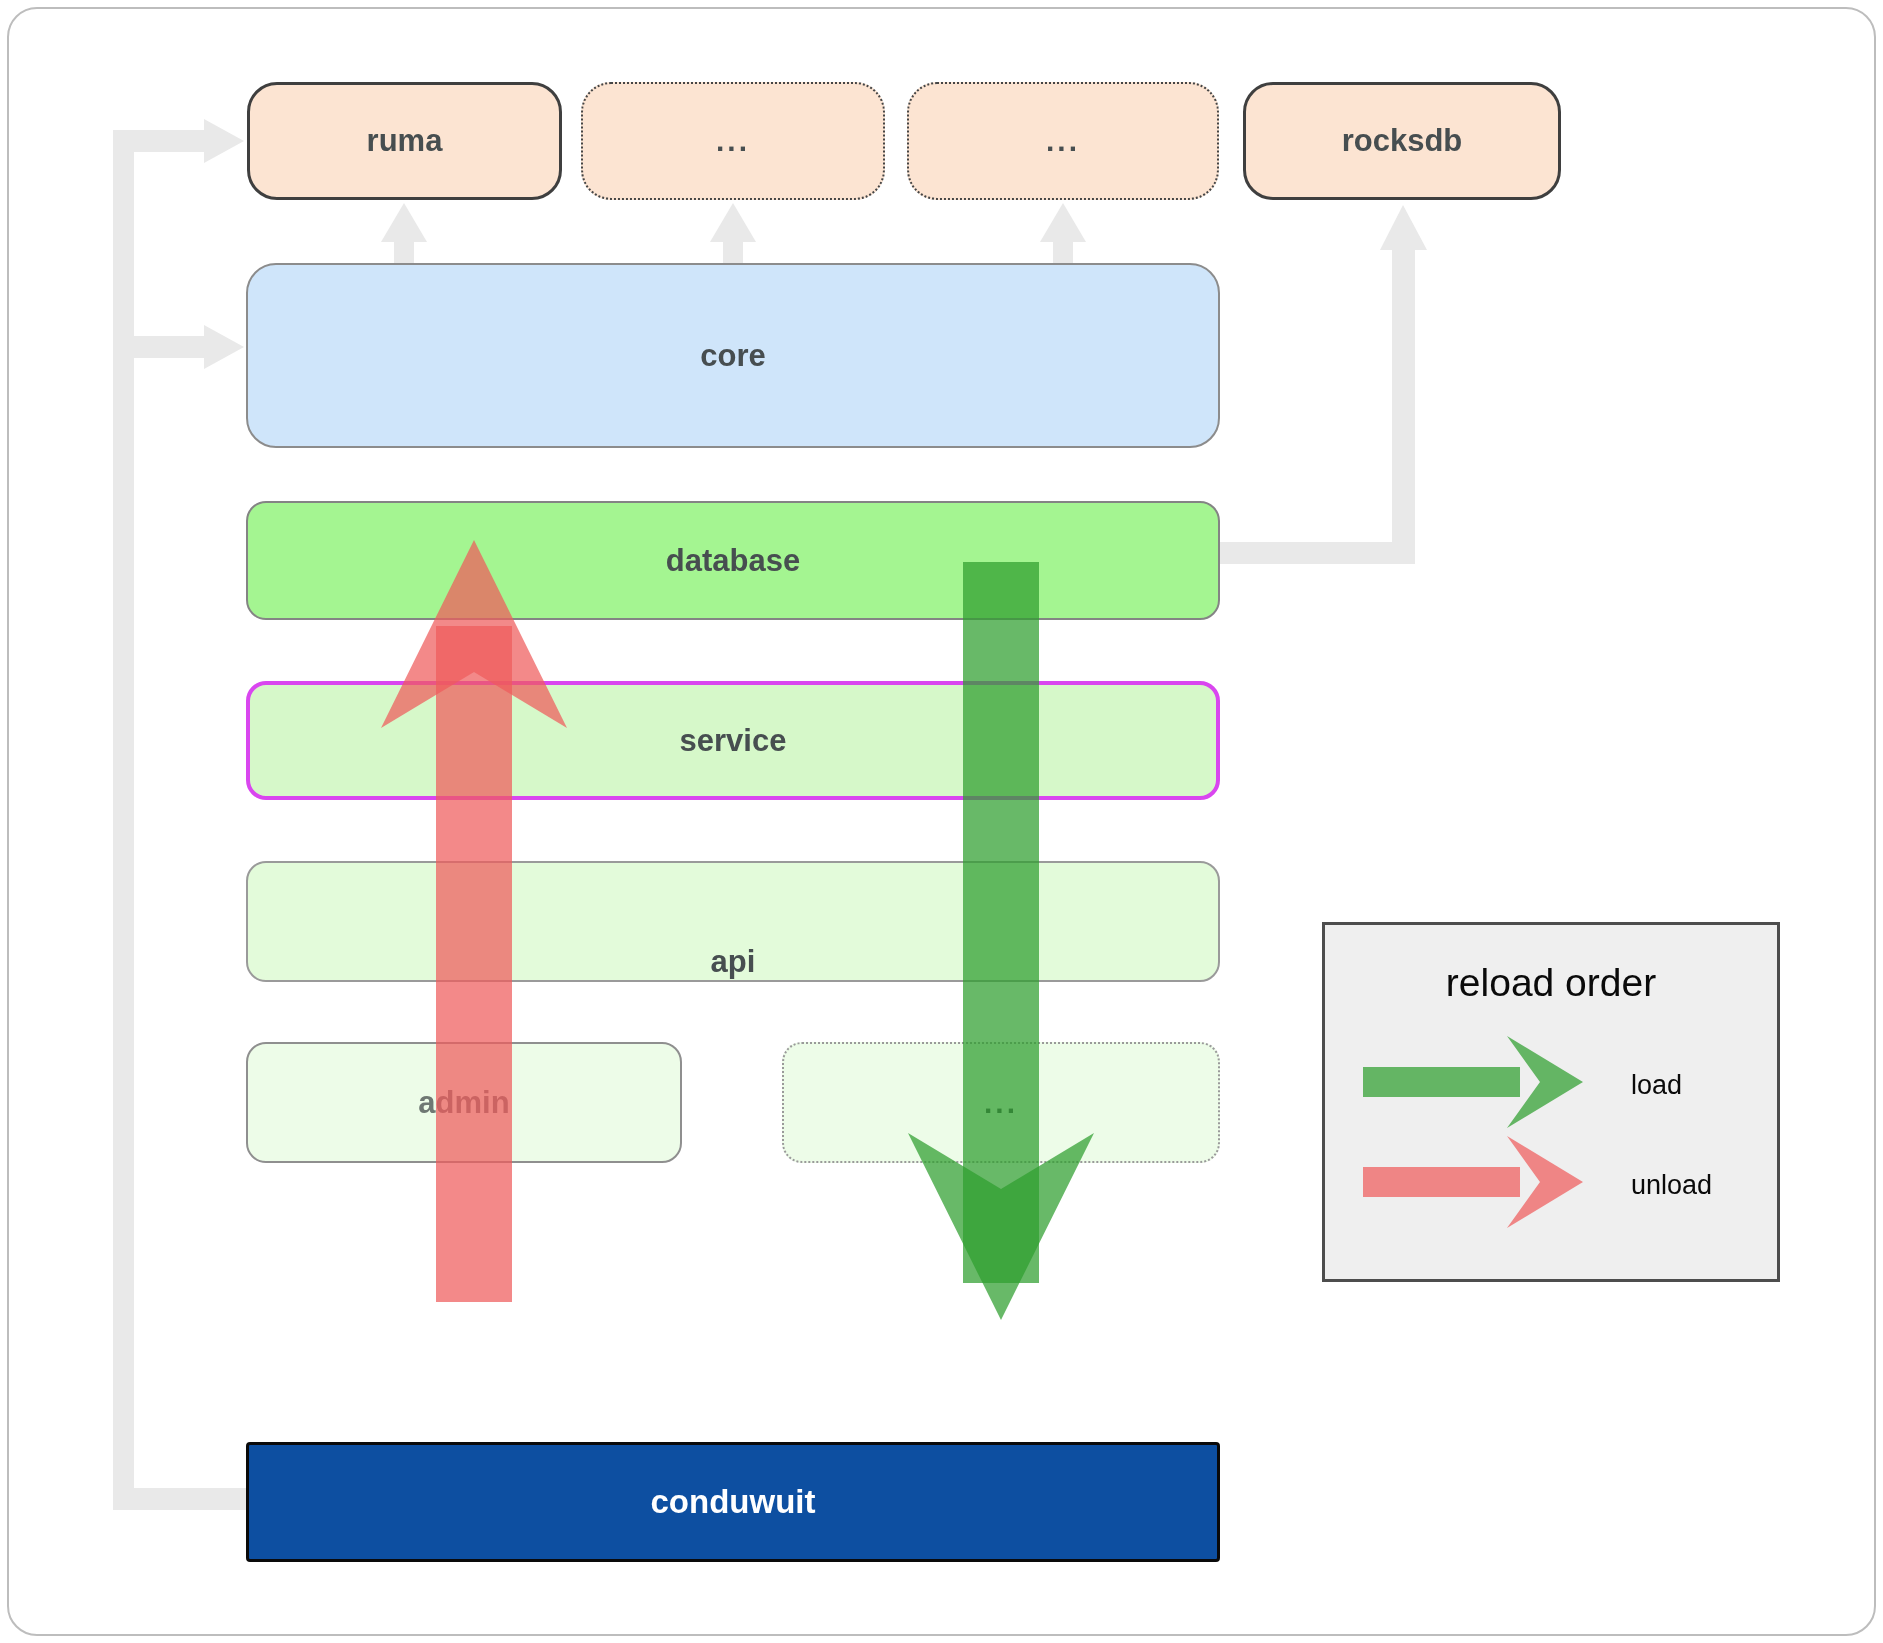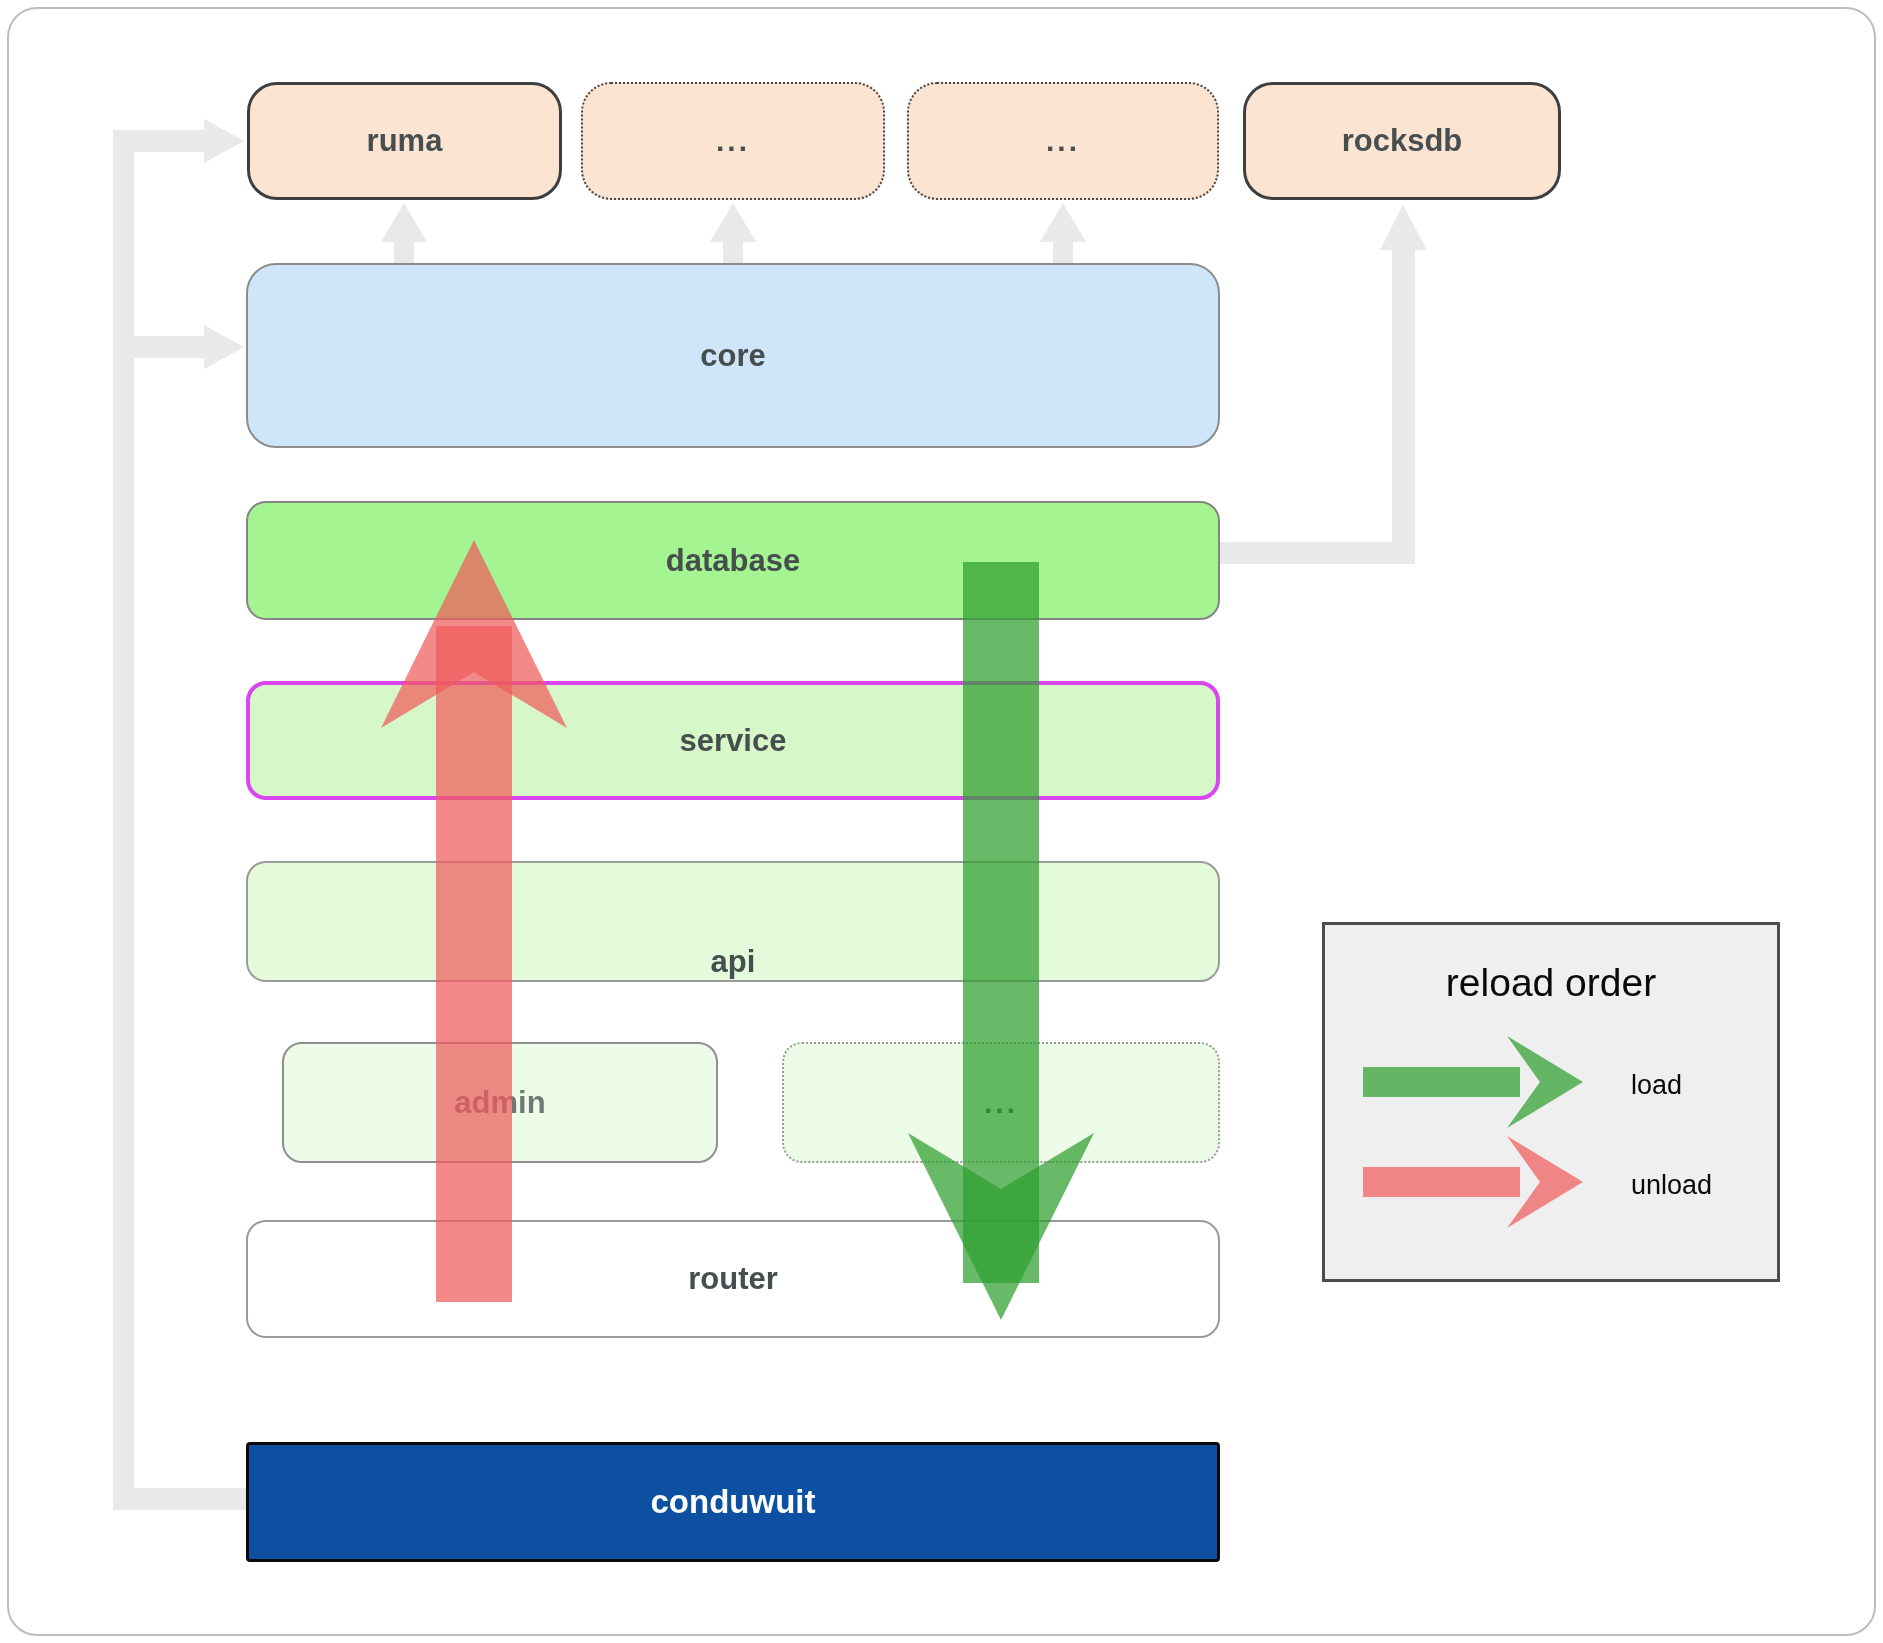--- a/index.html
+++ b/index.html
@@ -24,21 +24,21 @@
   .r24{border-radius:30px;}
   .r20{border-radius:20px;}
   .peach{background:var(--peach-fill,#fce4d2);}
   .solid-dark{border:3px solid #3f3f3f;}
   .dotted-dark{border:2px dotted #454545;}
   .dots-label{font-size:30px;font-weight:bold;letter-spacing:3px;line-height:10px;}
   #box-core{background:var(--core-fill,#cfe5fa);border:2px solid #8c8c8c;}
   #box-database{background:var(--database-fill,#a4f591);border:2px solid #848484;}
   #box-service{background:var(--service-fill,#d6f8c9);border:4px solid #d946ef;}
   #box-api{background:var(--api-fill,#e3fbda);border:2px solid #9a9a9a;align-items:flex-end;}
-  #box-admin{background:var(--admin-fill,#edfce8);border:2px solid #8f8f8f;color:#6f7873;margin-left:36px;}
+  #box-admin{background:var(--admin-fill,#edfce8);border:2px solid #8f8f8f;color:#6f7873;}
   #box-dots-bottom{background:var(--admin-fill,#edfce8);border:2px dotted #9a9a9a;color:#474e50;}
   #box-router{background:#ffffff;border:2px solid #9a9a9a;}
   #box-conduwuit{
     background:var(--conduwuit-fill,#0d4fa1);
     border:3px solid #0a0a0a;border-radius:4px;
     color:#ffffff;font-size:33px;
   }
   #legend{
     position:absolute;left:1322px;top:922px;width:458px;height:360px;
     box-sizing:border-box;background:var(--legend-bg,#efefef);
@@ -112,23 +112,20 @@
   </div>
   <div class="box r20" id="box-api" style="left:246px;top:861px;width:974px;height:121px;">
     <span>api</span>
   </div>
   <div class="box r20" id="box-admin" style="left:246px;top:1042px;width:436px;height:121px;">
     <span>admin</span>
   </div>
   <div class="box r20" id="box-dots-bottom" style="left:782px;top:1042px;width:438px;height:121px;">
     <span class="dots-label">...</span>
   </div>
-  <div class="box r20" id="box-router" style="left:246px;top:1220px;width:974px;height:118px;">
-    <span>router</span>
-  </div>
   <div class="box" id="box-conduwuit" style="left:246px;top:1442px;width:974px;height:120px;">
     <span>conduwuit</span>
   </div>
 
   <div id="legend">
     <div id="legend-title">reload order</div>
     <div class="legend-item-label" id="legend-load-label">load</div>
     <div class="legend-item-label" id="legend-unload-label">unload</div>
   </div>
 

